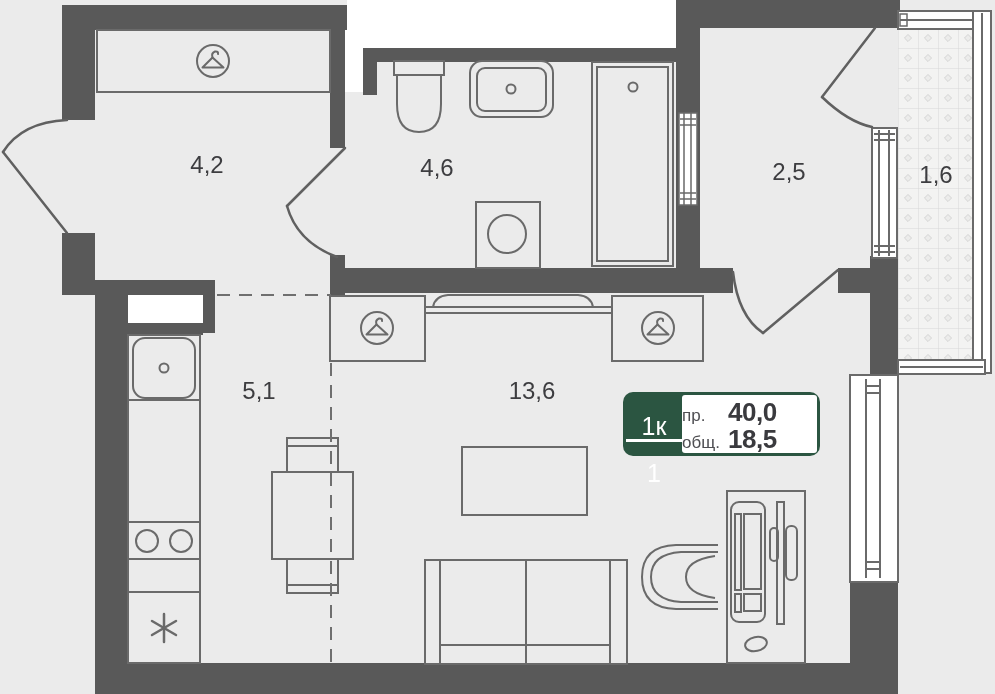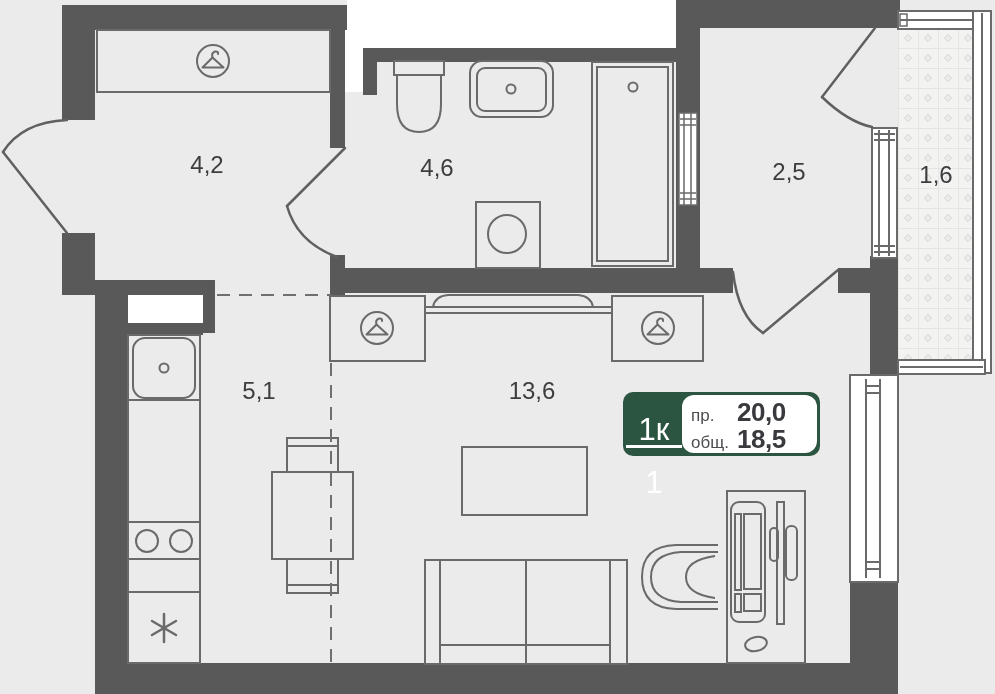--- a/index.html
+++ b/index.html
@@ -5,24 +5,24 @@
   html,body{margin:0;padding:0;}
   body{font-family:"Liberation Sans",sans-serif;background:#ebebeb;}
   .stage{position:relative;width:995px;height:694px;background:#86efac;overflow:hidden;}
   .plan-svg{position:absolute;left:0;top:0;}
   
   .badge{position:absolute;left:623px;top:392px;width:197px;height:64px;
          background:#2b5541;border-radius:10px;display:flex;box-sizing:border-box;
          padding:3px;}
   .badge-left{width:56px;display:flex;flex-direction:column;color:#ffffff;}
   .badge-left div{flex:1;display:flex;align-items:center;justify-content:center;
-                  font-size:31px;line-height:1;margin-top:19px;}
+                  font-size:25px;line-height:1;margin-top:19px;}
   .badge-left .top{border-bottom:3px solid #ffffff;}
-  .badge-right{flex:1;background:#ffffff;border-radius:12px;display:flex;
-               flex-direction:column;justify-content:center;padding-left:9px;}
+  .badge-right{flex:1;background:#ffffff;border-radius:3px;display:flex;
+               flex-direction:column;justify-content:center;}
   .badge-row{display:flex;align-items:baseline;height:27px;}
   .badge-row .lbl{width:46px;font-size:17px;color:#4e4e52;}
   .badge-row .val{font-size:26px;font-weight:bold;color:#3a3a3e;letter-spacing:-0.5px;}
 </style>
 </head>
 <body>
 
 <div class="stage">
 <svg class="plan-svg" width="995" height="694" viewBox="0 0 995 694">
   <defs>
@@ -234,21 +234,21 @@
 </svg>
 
 <div class="badge">
   <div class="badge-left">
     <div class="top">1к</div>
     <div>1</div>
   </div>
   <div class="badge-right">
     <div class="badge-row">
       <span class="lbl">пр.</span>
-      <span class="val">20,0</span>
+      <span class="val">40,0</span>
     </div>
     <div class="badge-row">
       <span class="lbl">общ.</span>
       <span class="val">18,5</span>
     </div>
   </div>
 </div>
 </div>
 
 </body></html>

